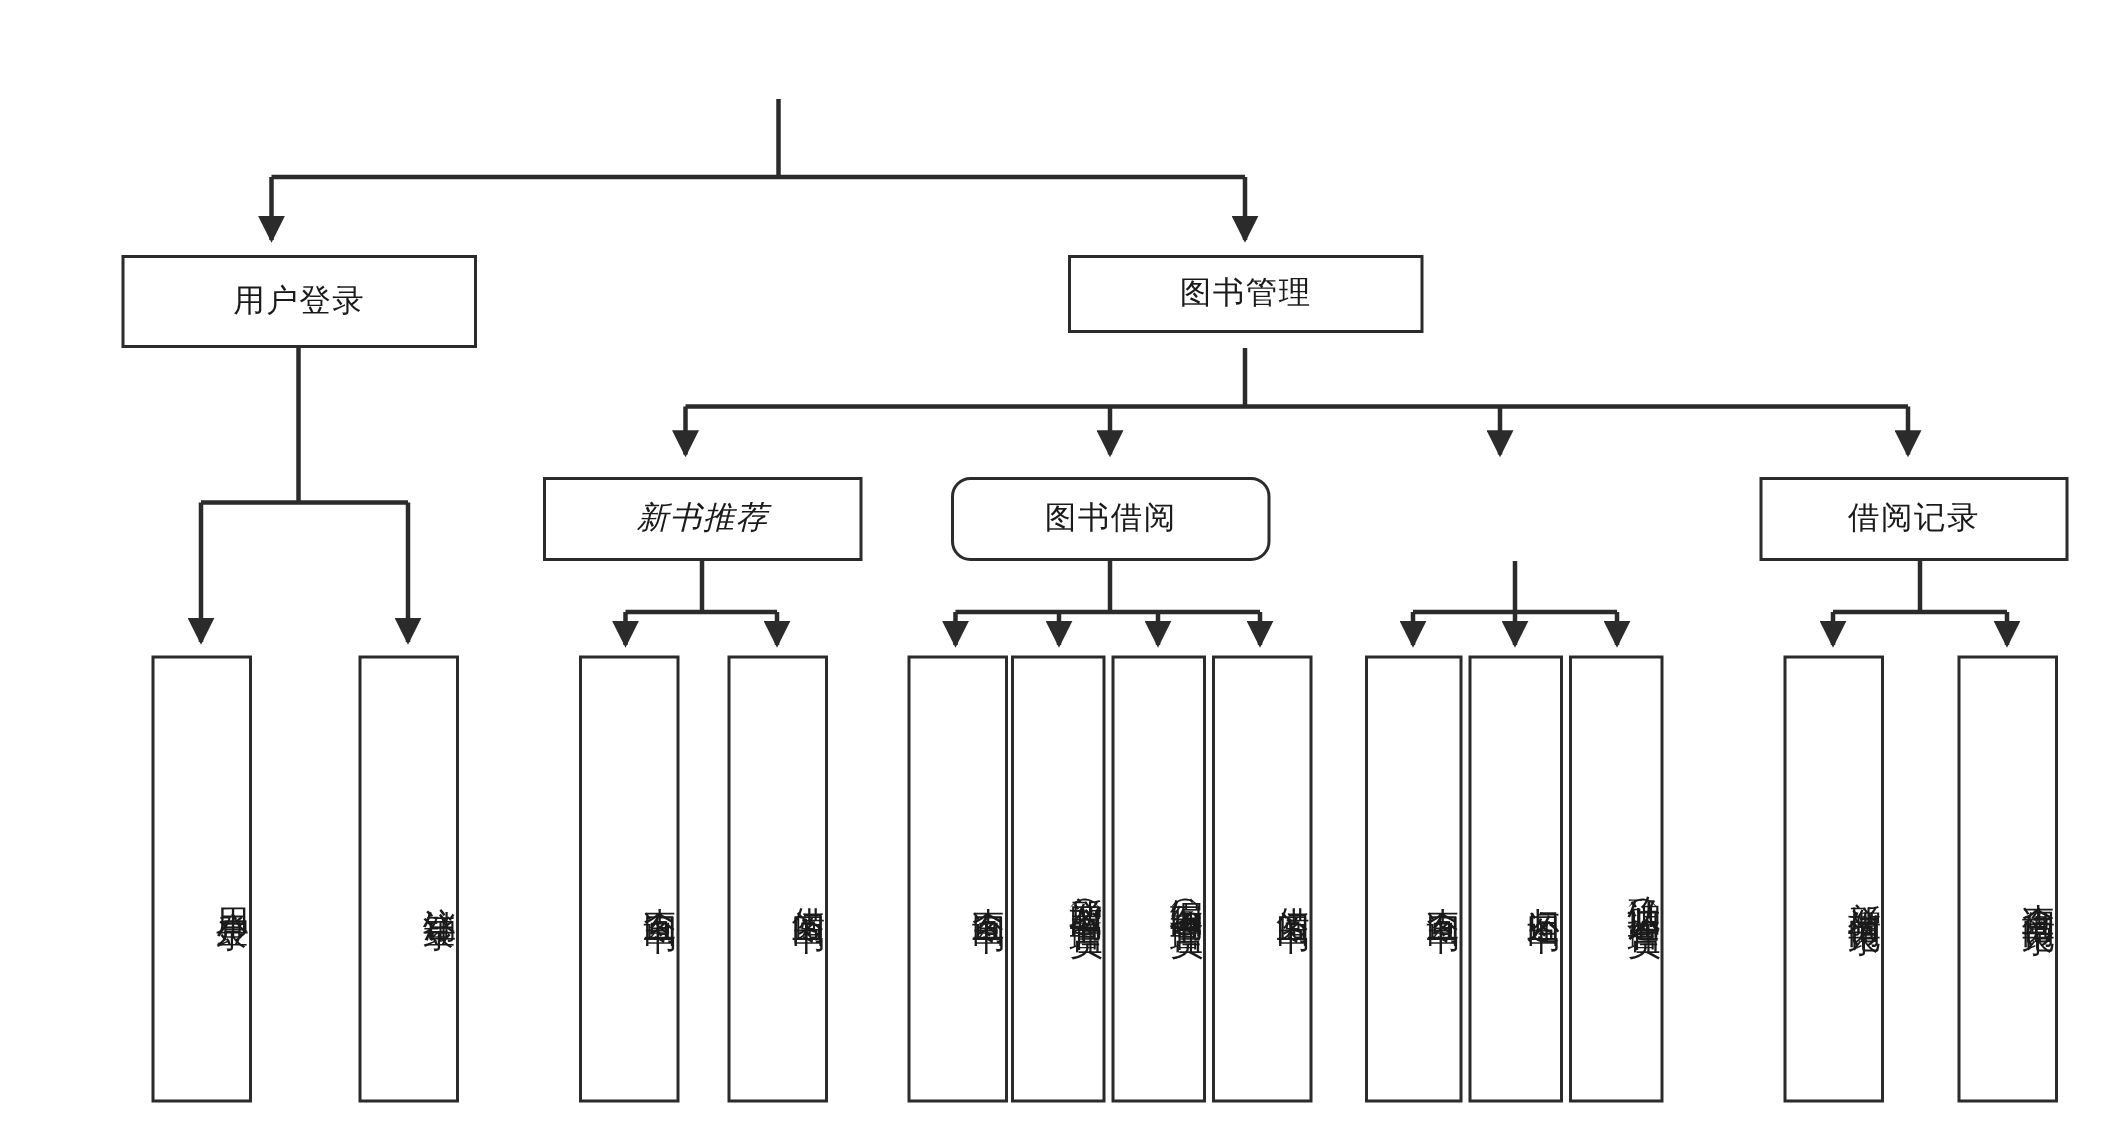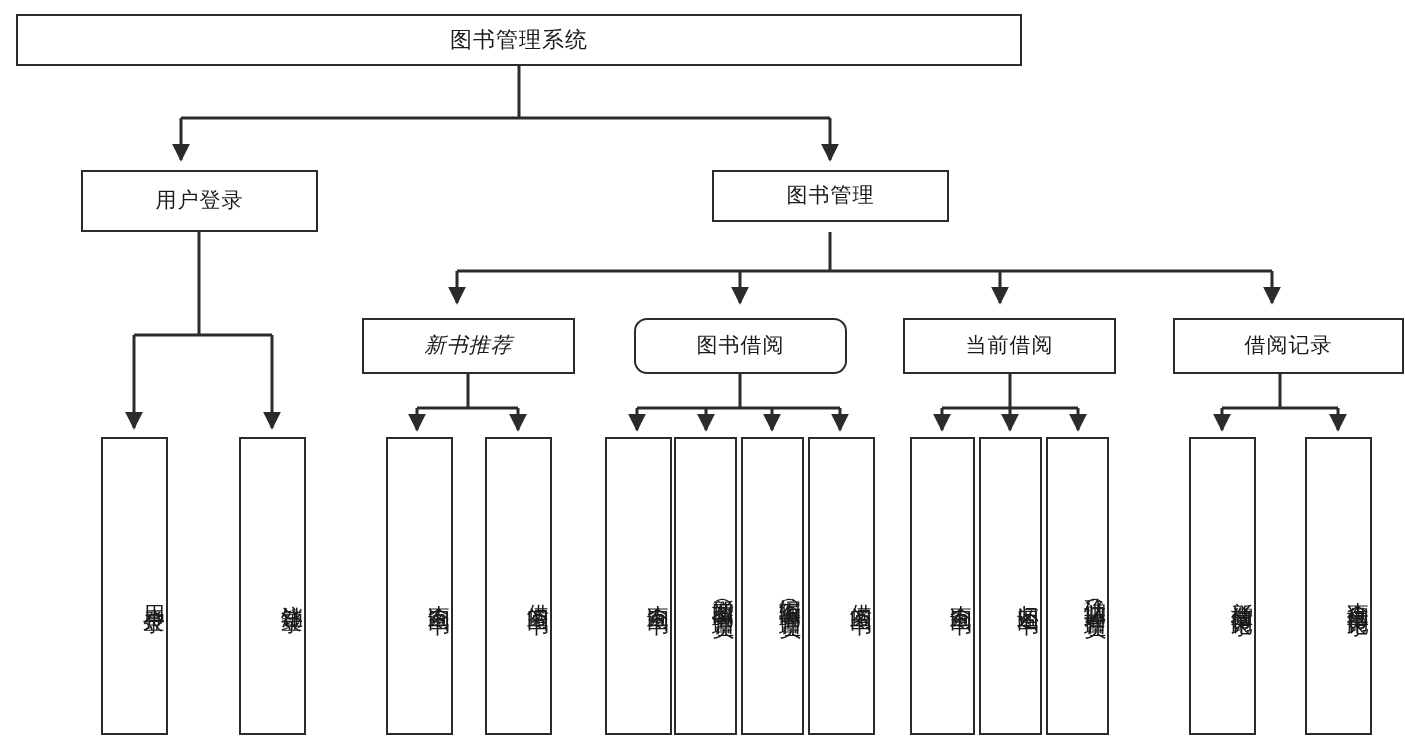--- a/index.html
+++ b/index.html
@@ -117,41 +117,35 @@
       <path d="M 1010 408 L 1010 430" marker-end="url(#arrow)"></path>
       <path d="M 1078 408 L 1078 430" marker-end="url(#arrow)"></path>
 
       <path d="M 1280 374 L 1280 408"></path>
       <path d="M 1222 408 L 1338 408"></path>
       <path d="M 1222 408 L 1222 430" marker-end="url(#arrow)"></path>
       <path d="M 1338 408 L 1338 430" marker-end="url(#arrow)"></path>
     </g>
   </svg>
 
-  <div class="node horizontal root" style="left:16px; top:14px; width:1006px; height:52px;">
-    <span>图书管理系统</span>
-  </div>
 
   <div class="node horizontal" style="left:81px; top:170px; width:237px; height:62px;">
     <span>用户登录</span>
   </div>
   <div class="node horizontal" style="left:712px; top:170px; width:237px; height:52px;">
     <span>图书管理</span>
   </div>
 
   <div class="node horizontal" style="left:362px; top:318px; width:213px; height:56px;font-style:italic;">
     <span>新书推荐</span>
   </div>
   <div class="node horizontal" style="left:634px; top:318px; width:213px; height:56px;border-radius:13px;">
     <span>图书借阅</span>
   </div>
-  <div class="node horizontal" style="left:903px; top:318px; width:213px; height:56px;">
-    <span>当前借阅</span>
-  </div>
-  <div class="node horizontal" style="left:1173px; top:318px; width:231px; height:56px;">
+  <div class="node horizontal" style="left:1173px; top:318px; width:206px; height:56px;">
     <span>借阅记录</span>
   </div>
 
   <div class="node vertical" style="left:101px; top:437px; width:67px; height:298px;">
     <span class="vtext">用户登录</span>
   </div>
   <div class="node vertical" style="left:239px; top:437px; width:67px; height:298px;">
     <span class="vtext">注销登录</span>
   </div>
 

